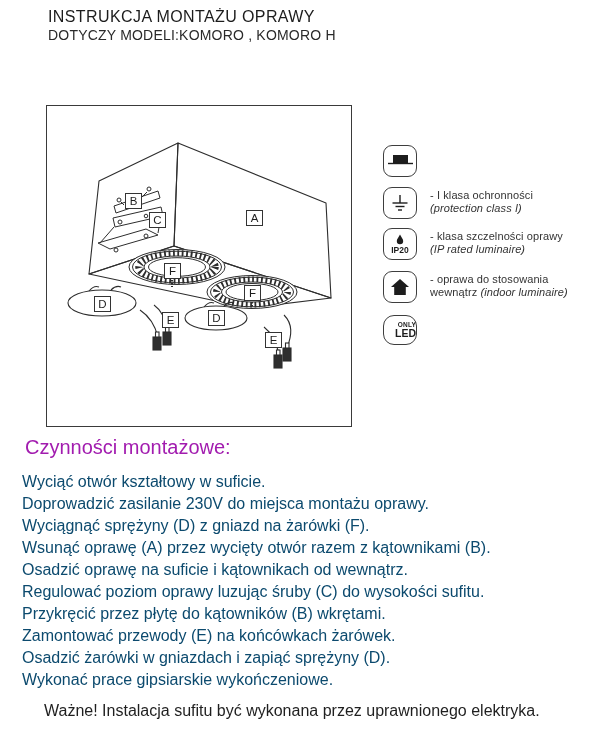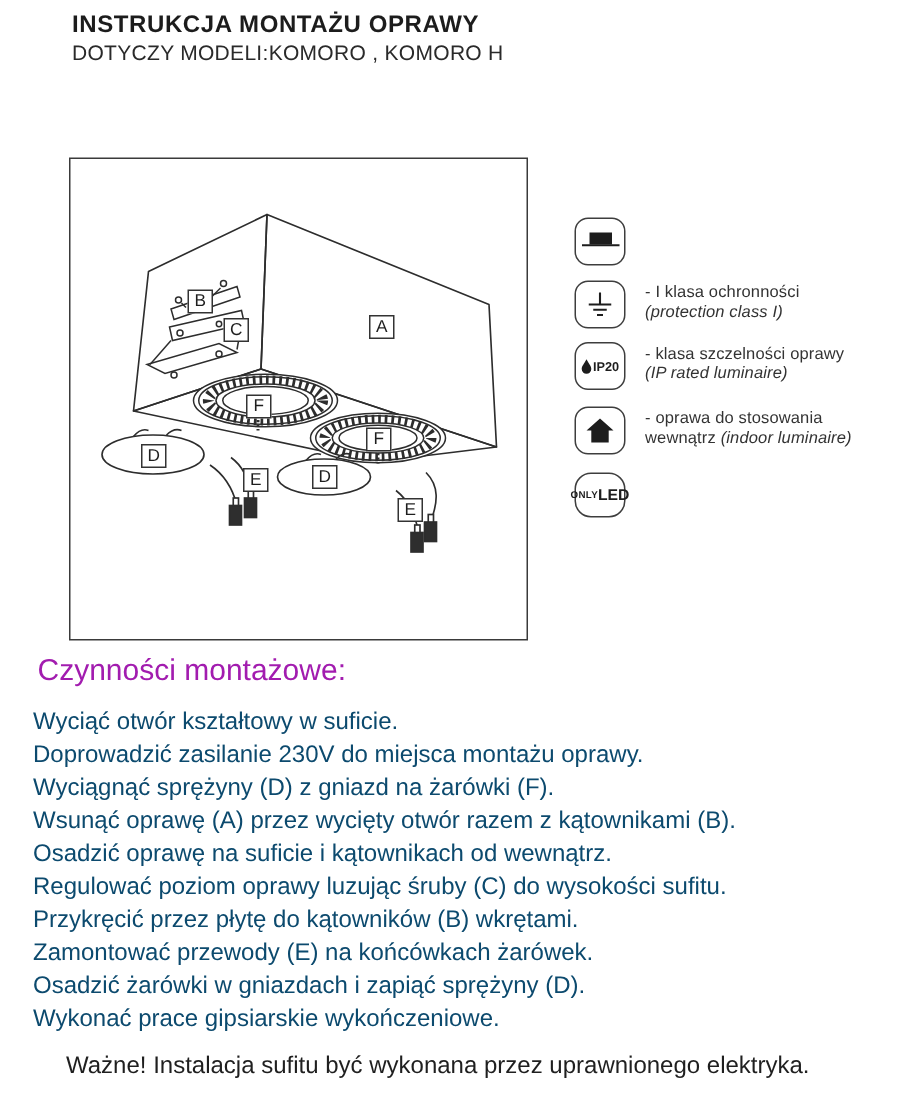--- a/index.html
+++ b/index.html
@@ -2,42 +2,42 @@
 <html><head>
 <meta charset="utf-8">
 <style>
   html,body { margin:0; padding:0; background:#ffffff; }
   body {
     width:616px; height:738px; position:relative; overflow:hidden;
     font-family:"Liberation Sans", sans-serif; color:#222;
   }
   .page-title {
     position:absolute; left:48px; top:8px;
-    font-size:16px; font-weight:bold; letter-spacing:.4px; color:#1c1c1c;
+    font-size:16px; font-weight:normal; letter-spacing:.4px; color:#1c1c1c;
   }
   .page-subtitle {
     position:absolute; left:48px; top:27px;
     font-size:14px; letter-spacing:.2px; color:#2a2a2a;
   }
   .frame {
     position:absolute; left:46px; top:105px; width:306px; height:322px;
     border:1px solid #3a3a3a; box-sizing:border-box; background:#fff;
   }
   .callout {
     position:absolute; width:17px; height:16px; box-sizing:border-box;
     border:1px solid #333; background:#fff; color:#1e1e1e;
     font-size:11.5px; line-height:14px; text-align:center;
   }
   .lrow { position:absolute; left:383px; width:225px; height:42px; }
   .licon {
     position:absolute; left:0; top:0; width:34px; height:32px; box-sizing:border-box;
     border:1.6px solid #3e3e3e; border-radius:9px; background:#fff;
-    display:flex; align-items:center; justify-content:center;
-  }
-  .licon.pill { border-radius:11px; height:30px; }
+    display:flex; flex-direction:column; align-items:center; justify-content:center;
+  }
+  .licon.pill { border-radius:11px; height:30px;align-items:flex-end; }
   .ltext { position:absolute; left:47px; top:2px; font-size:11px; line-height:13px; color:#333; letter-spacing:.1px; }
   .it { font-style:italic; }
   .ip-badge { font-size:8.5px; font-weight:bold; color:#1d1d1d; line-height:9px; margin-top:1px; }
   .only-txt { font-size:6.5px; font-weight:bold; color:#1d1d1d; line-height:7px; letter-spacing:.2px; }
   .led-txt { font-size:10.5px; font-weight:bold; color:#1d1d1d; line-height:11px; }
   .steps-heading { position:absolute; left:25px; top:436px; font-size:20px; color:#a21caf; }
   .steps { position:absolute; left:22px; top:471px; font-size:16px; line-height:22px; color:#0c4a6e; }
   .warning { position:absolute; left:44px; top:702px; font-size:16px; color:#1f1f1f; }
 </style>
 </head>

